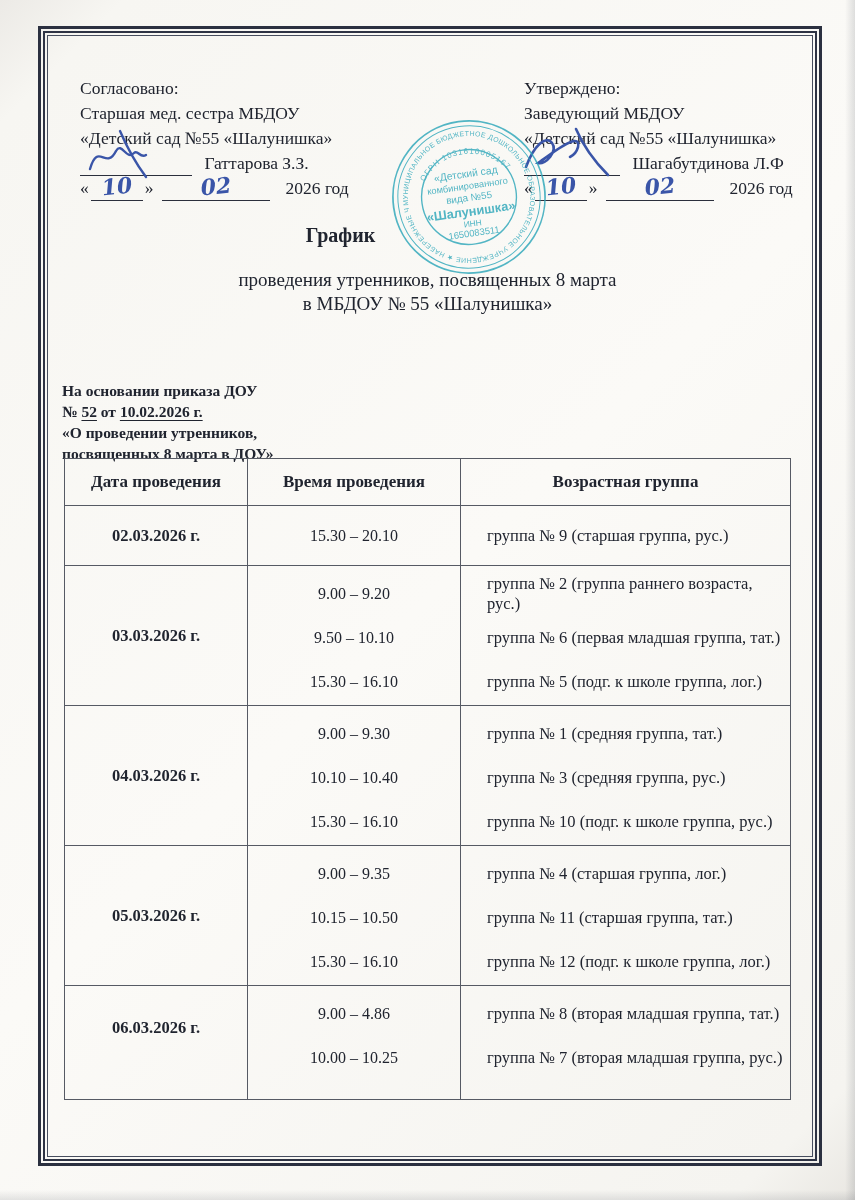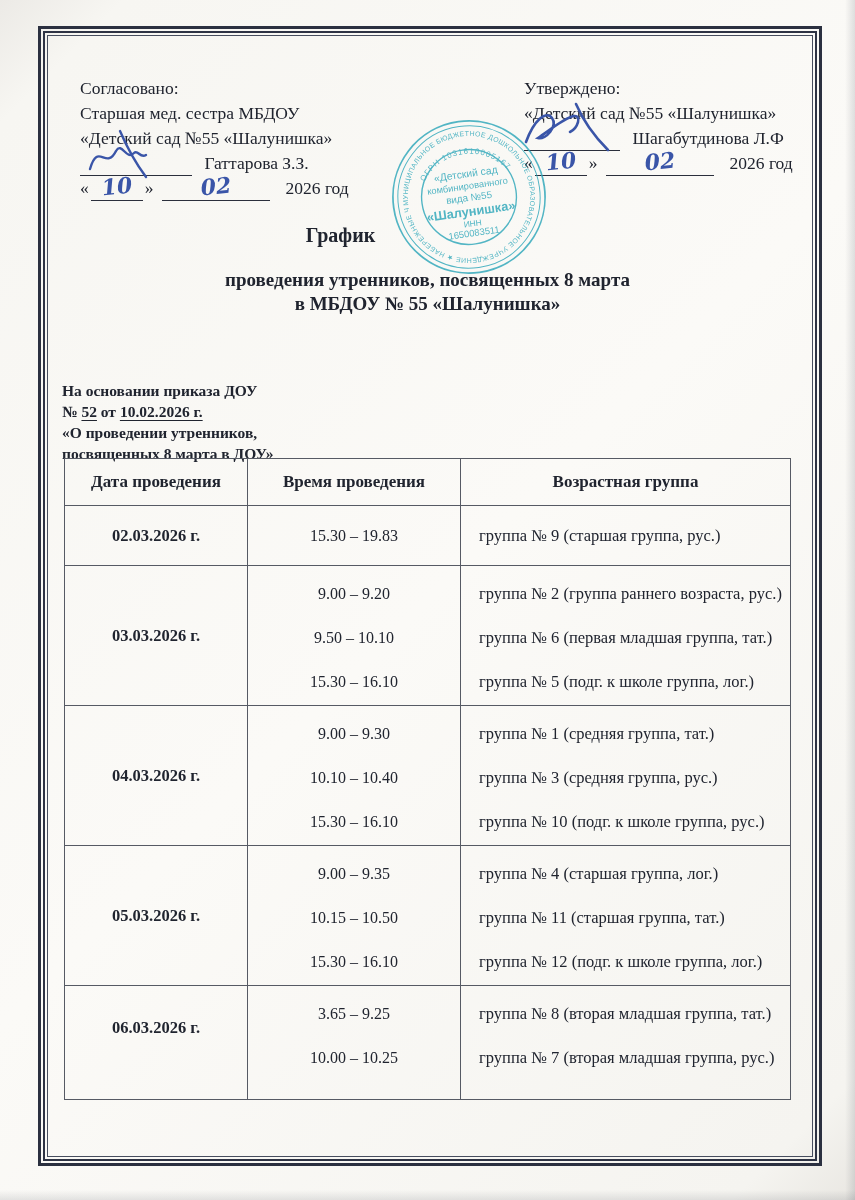--- a/index.html
+++ b/index.html
@@ -40,35 +40,35 @@
   
   .stamp{position:absolute;left:390px;top:118px;width:158px;height:158px;
     transform:rotate(-8deg);opacity:.82;pointer-events:none;}
   .stamp text{fill:#2ea7ba;font-family:"Liberation Sans","DejaVu Sans",sans-serif;}
   .stamp circle{stroke:#2ea7ba;fill:none;}
 
   
   .doc-title{position:absolute;left:0;top:224px;width:681px;text-align:center;
     font-size:20px;font-weight:bold;}
   .doc-subtitle{position:absolute;left:0;top:268px;width:855px;text-align:center;
-    font-size:19px;font-weight:bold;line-height:24px;}
+    font-size:19px;font-weight:normal;line-height:24px;}
 
   
   .order-note{position:absolute;left:62px;top:380px;font-size:15.5px;font-weight:bold;line-height:21px;}
   .order-note .u{text-decoration:underline;text-underline-offset:3px;}
 
   
   .sched{position:absolute;left:64px;top:458px;}
   table{border-collapse:collapse;table-layout:fixed;width:726px;}
   col.c-date{width:183px;}col.c-time{width:213px;}col.c-group{width:330px;}
   th,td{border:1px solid #565a64;padding:0;margin-top:40px;}
   th{font-size:17px;font-weight:bold;height:46px;}
   .date-cell{text-align:center;font-weight:bold;font-size:16.5px;vertical-align:middle;}
   .time-cell{vertical-align:top;padding-top:6px;font-size:16px;}
-  .group-cell{vertical-align:top;padding-top:6px;padding-left:18px;padding-right:6px;font-size:16.5px;}
+  .group-cell{vertical-align:top;padding-top:6px;padding-left:26px;padding-right:6px;font-size:16.5px;}
   .entry-line{height:44px;display:flex;align-items:center;}
   .time-cell .entry-line{justify-content:center;}
   .group-cell .entry-line{justify-content:flex-start;}
   tr.r-single .time-cell,tr.r-single .group-cell{vertical-align:middle;padding-top:0;}
   tr.r-single .entry-line{height:auto;}
   tr.r-last .date-cell{vertical-align:top;padding-top:32px;}
 </style>
 </head>
 <body>
 
@@ -93,20 +93,21 @@
       </span>
       <span>Гаттарова З.З.</span>
     </div>
     <div class="date-line">
       <span>«</span><span class="blank day"><i class="hand">10</i></span><span>»</span><span class="blank month"><i class="hand">02</i></span><span class="yr">2026 год</span>
     </div>
   </div>
 
   <div class="approval right">
     <div>Утверждено:</div>
+    <div>Заведующий МБДОУ</div>
     <div>«Детский сад №55 «Шалунишка»</div>
     <div class="name-line">
       <span class="blank sig-r">
         <svg class="sig-svg" width="110" height="56" viewBox="0 0 110 56">
           <path d="M6 42 C14 20, 26 10, 32 18 C38 26, 26 40, 18 38 C30 30, 44 18, 54 16 C62 15, 58 28, 50 32" fill="none" stroke="#3a55a8" stroke-width="2.6" stroke-linecap="round"></path>
           <path d="M56 4 C62 18, 72 34, 88 50" fill="none" stroke="#3a55a8" stroke-width="2.6" stroke-linecap="round"></path>
         </svg>
       </span>
       <span>Шагабутдинова Л.Ф</span>
     </div>
@@ -168,21 +169,21 @@
     <tbody>
         <tr>
       <th>Дата проведения</th>
       <th>Время проведения</th>
       <th>Возрастная группа</th>
     </tr>
 
     <tr class="r-single" style="height:60px">
       <td class="date-cell">02.03.2026 г.</td>
       <td class="time-cell">
-        <div class="entry-line">15.30 – 19.83</div>
+        <div class="entry-line">15.30 – 20.10</div>
       </td>
       <td class="group-cell">
         <div class="entry-line">группа № 9 (старшая группа, рус.)</div>
       </td>
     </tr>
 
     <tr style="height:140px">
       <td class="date-cell">03.03.2026 г.</td>
       <td class="time-cell">
         <div class="entry-line">9.00 – 9.20</div>
@@ -220,21 +221,21 @@
       <td class="group-cell">
         <div class="entry-line">группа № 4 (старшая группа, лог.)</div>
         <div class="entry-line">группа № 11 (старшая группа, тат.)</div>
         <div class="entry-line">группа № 12 (подг. к школе группа, лог.)</div>
       </td>
     </tr>
 
     <tr class="r-last" style="height:114px">
       <td class="date-cell">06.03.2026 г.</td>
       <td class="time-cell">
-        <div class="entry-line">3.65 – 9.25</div>
+        <div class="entry-line">9.00 – 4.86</div>
         <div class="entry-line">10.00 – 10.25</div>
       </td>
       <td class="group-cell">
         <div class="entry-line">группа № 8 (вторая младшая группа, тат.)</div>
         <div class="entry-line">группа № 7 (вторая младшая группа, рус.)</div>
       </td>
     </tr>
   </tbody>
     </table>
 </div>

